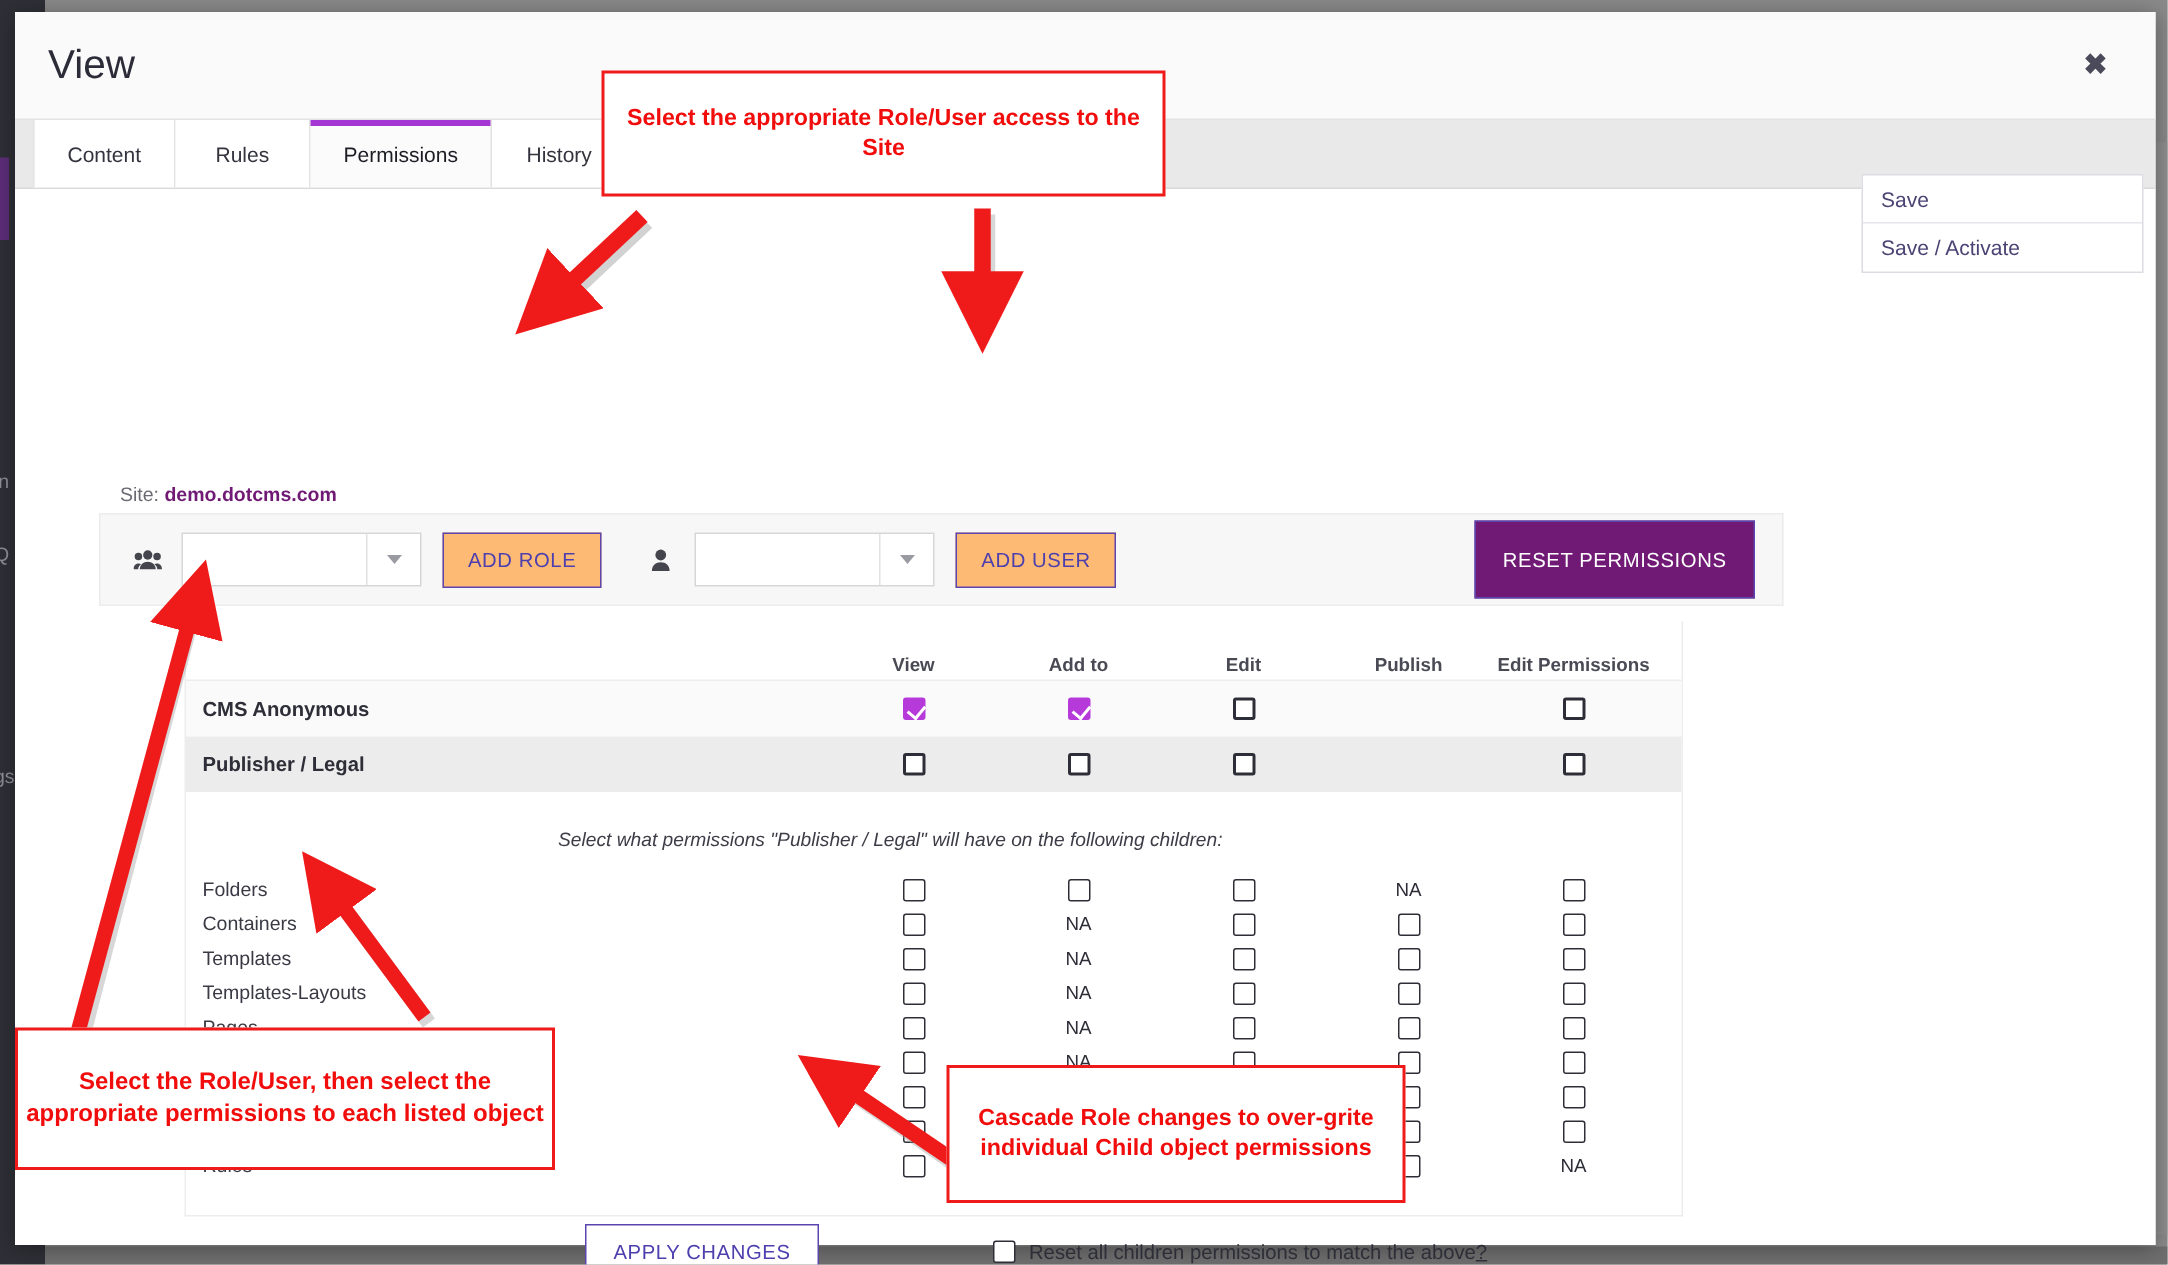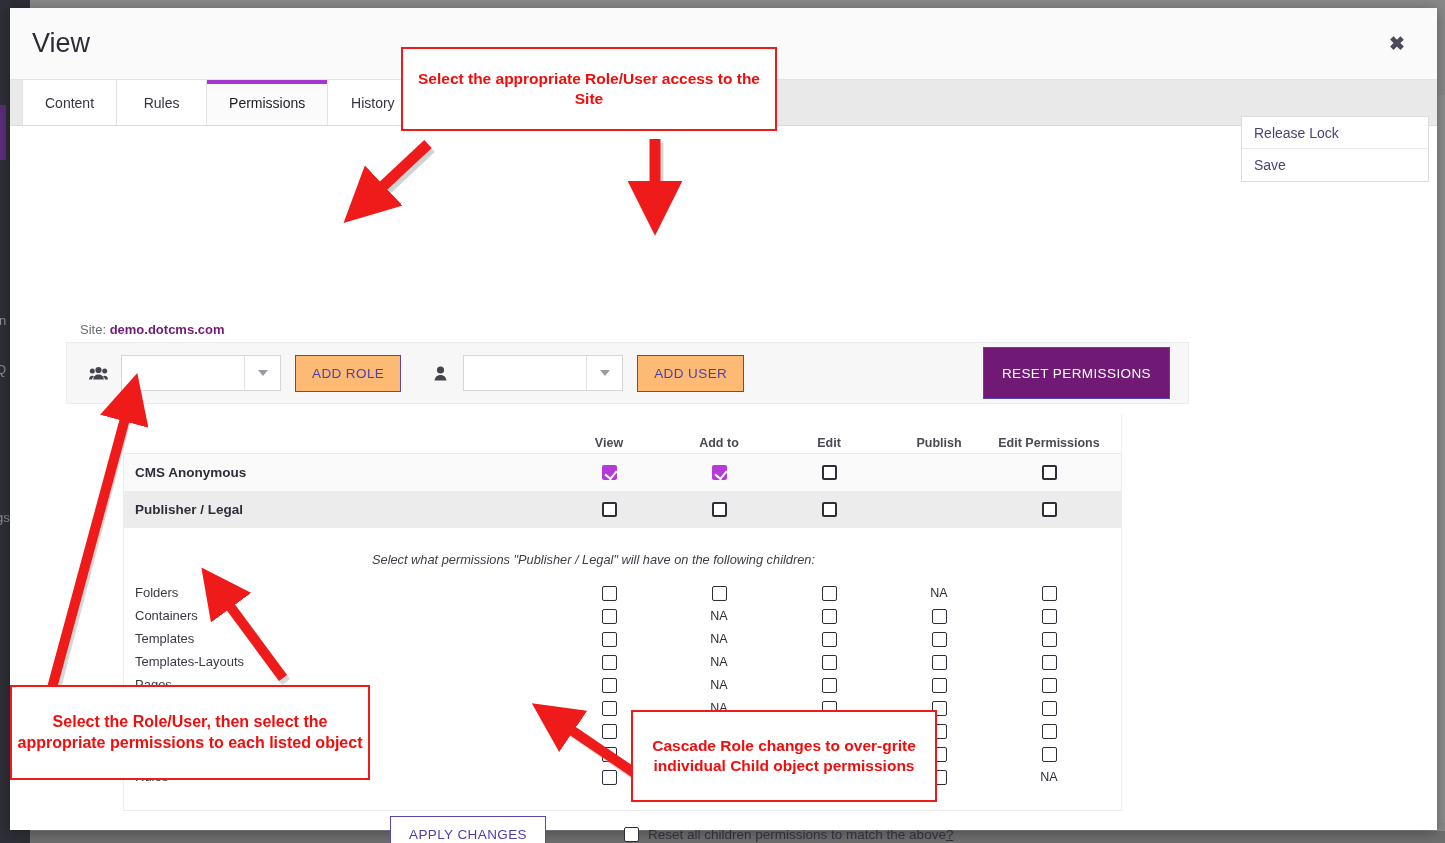--- a/index.html
+++ b/index.html
@@ -172,21 +172,21 @@
   #apply-row {
     position:absolute; left:380px; top:690px;
     display:flex; align-items:center;
   }
   #apply-btn {
     height:37px; padding:0 18px; background:#fff;
     border:1px solid #5b46b0; color:#4d3fae;
     font-size:13.5px; letter-spacing:.4px; cursor:pointer;
     font-family:"Liberation Sans", sans-serif;
   }
-  #cascade-wrap { display:flex; align-items:center; margin-left:34px;padding-left:44px; }
+  #cascade-wrap { display:flex; align-items:center; margin-left:72px;padding-left:44px; }
   #cascade-label { font-size:13.5px; color:#2e2e38; margin-left:9px; }
   #cascade-label .q { text-decoration:underline; }
 
   
   #action-panel {
     position:absolute; right:8px; top:108px; width:188px;
     border:1px solid #dcdce2; background:#fff; z-index:5;
   }
   .action-item {
     height:32px; display:flex; align-items:center; padding-left:12px;
@@ -412,22 +412,22 @@
         <span class="cb thin"></span>
         <span id="cascade-label">
           <span>Reset all children permissions to match the above</span><span class="q">?</span>
         </span>
       </div>
     </div>
 
   </div>
 
   <div id="action-panel">
-    <div class="action-item">Release Lock</div>
     <div class="action-item">Save</div>
+    <div class="action-item">Save / Activate</div>
   </div>
 </div>
 
 <div class="anno-box" id="anno-top">Select the appropriate Role/User access to the Site</div>
 <div class="anno-box" id="anno-left">Select the Role/User, then select the appropriate permissions to each listed object</div>
 <div class="anno-box" id="anno-bot">Cascade Role changes to over-grite individual Child object permissions</div>
 
 <svg class="arrow" style="left:330px; top:138px; width:120px; height:95px;">
   <defs>
       <marker id="ah1" markerWidth="5" markerHeight="5" refX="2.2" refY="2.5" orient="auto">

